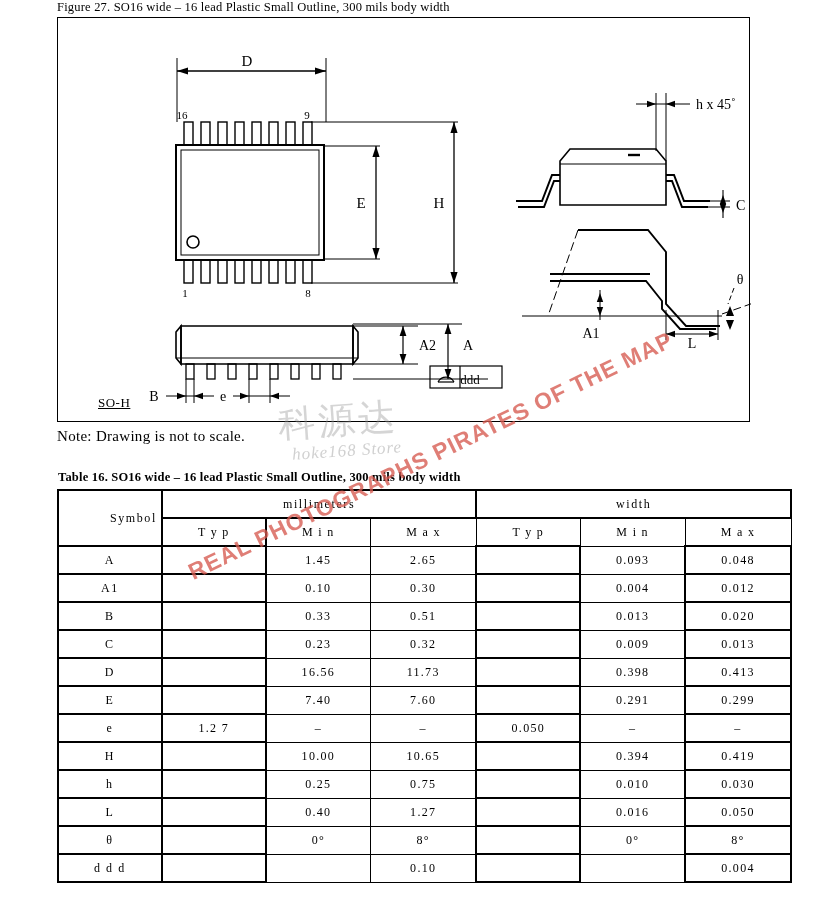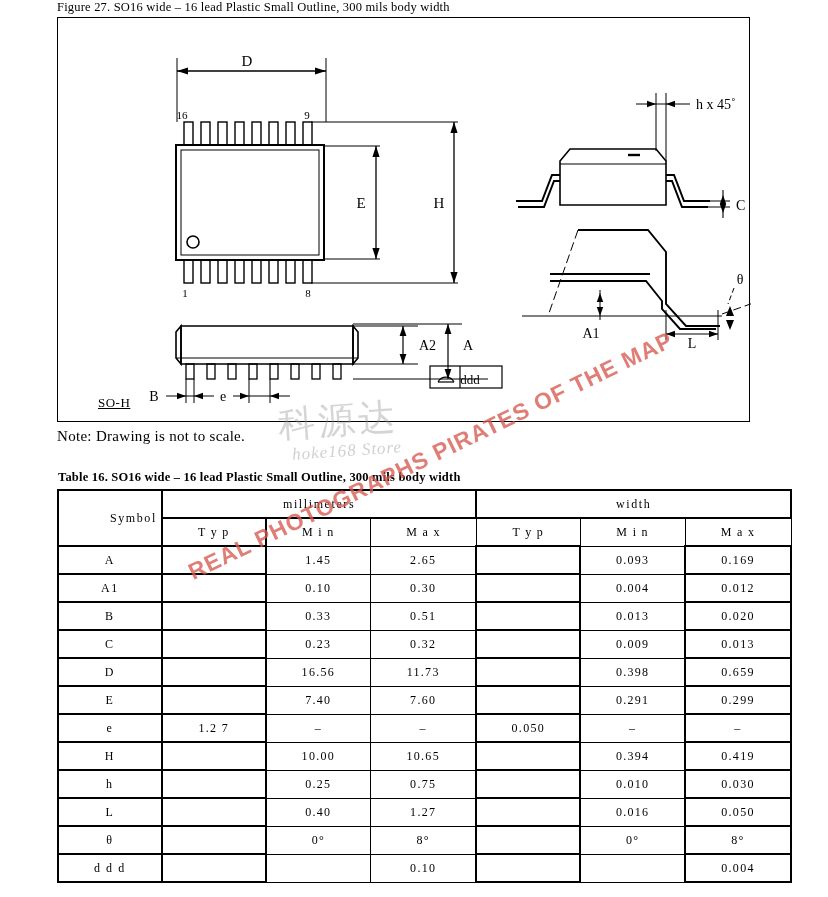--- a/index.html
+++ b/index.html
@@ -384,21 +384,21 @@
     </tr>
   </thead>
   <tbody id="table-body">
       <tr>
         <td class="outer sym-cell">A</td>
         <td class="outer"></td>
         <td class="grp-left">1.45</td>
         <td>2.65</td>
         <td class="outer"></td>
         <td>0.093</td>
-        <td class="outer">0.169</td>
+        <td class="outer">0.048</td>
       </tr>
       <tr>
         <td class="outer sym-cell">A1</td>
         <td class="outer"></td>
         <td class="grp-left">0.10</td>
         <td>0.30</td>
         <td class="outer"></td>
         <td>0.004</td>
         <td class="outer">0.012</td>
       </tr>
@@ -420,21 +420,21 @@
         <td>0.009</td>
         <td class="outer">0.013</td>
       </tr>
       <tr>
         <td class="outer sym-cell">D</td>
         <td class="outer"></td>
         <td class="grp-left">16.56</td>
         <td>11.73</td>
         <td class="outer"></td>
         <td>0.398</td>
-        <td class="outer">0.659</td>
+        <td class="outer">0.413</td>
       </tr>
       <tr>
         <td class="outer sym-cell">E</td>
         <td class="outer"></td>
         <td class="grp-left">7.40</td>
         <td>7.60</td>
         <td class="outer"></td>
         <td>0.291</td>
         <td class="outer">0.299</td>
       </tr>

